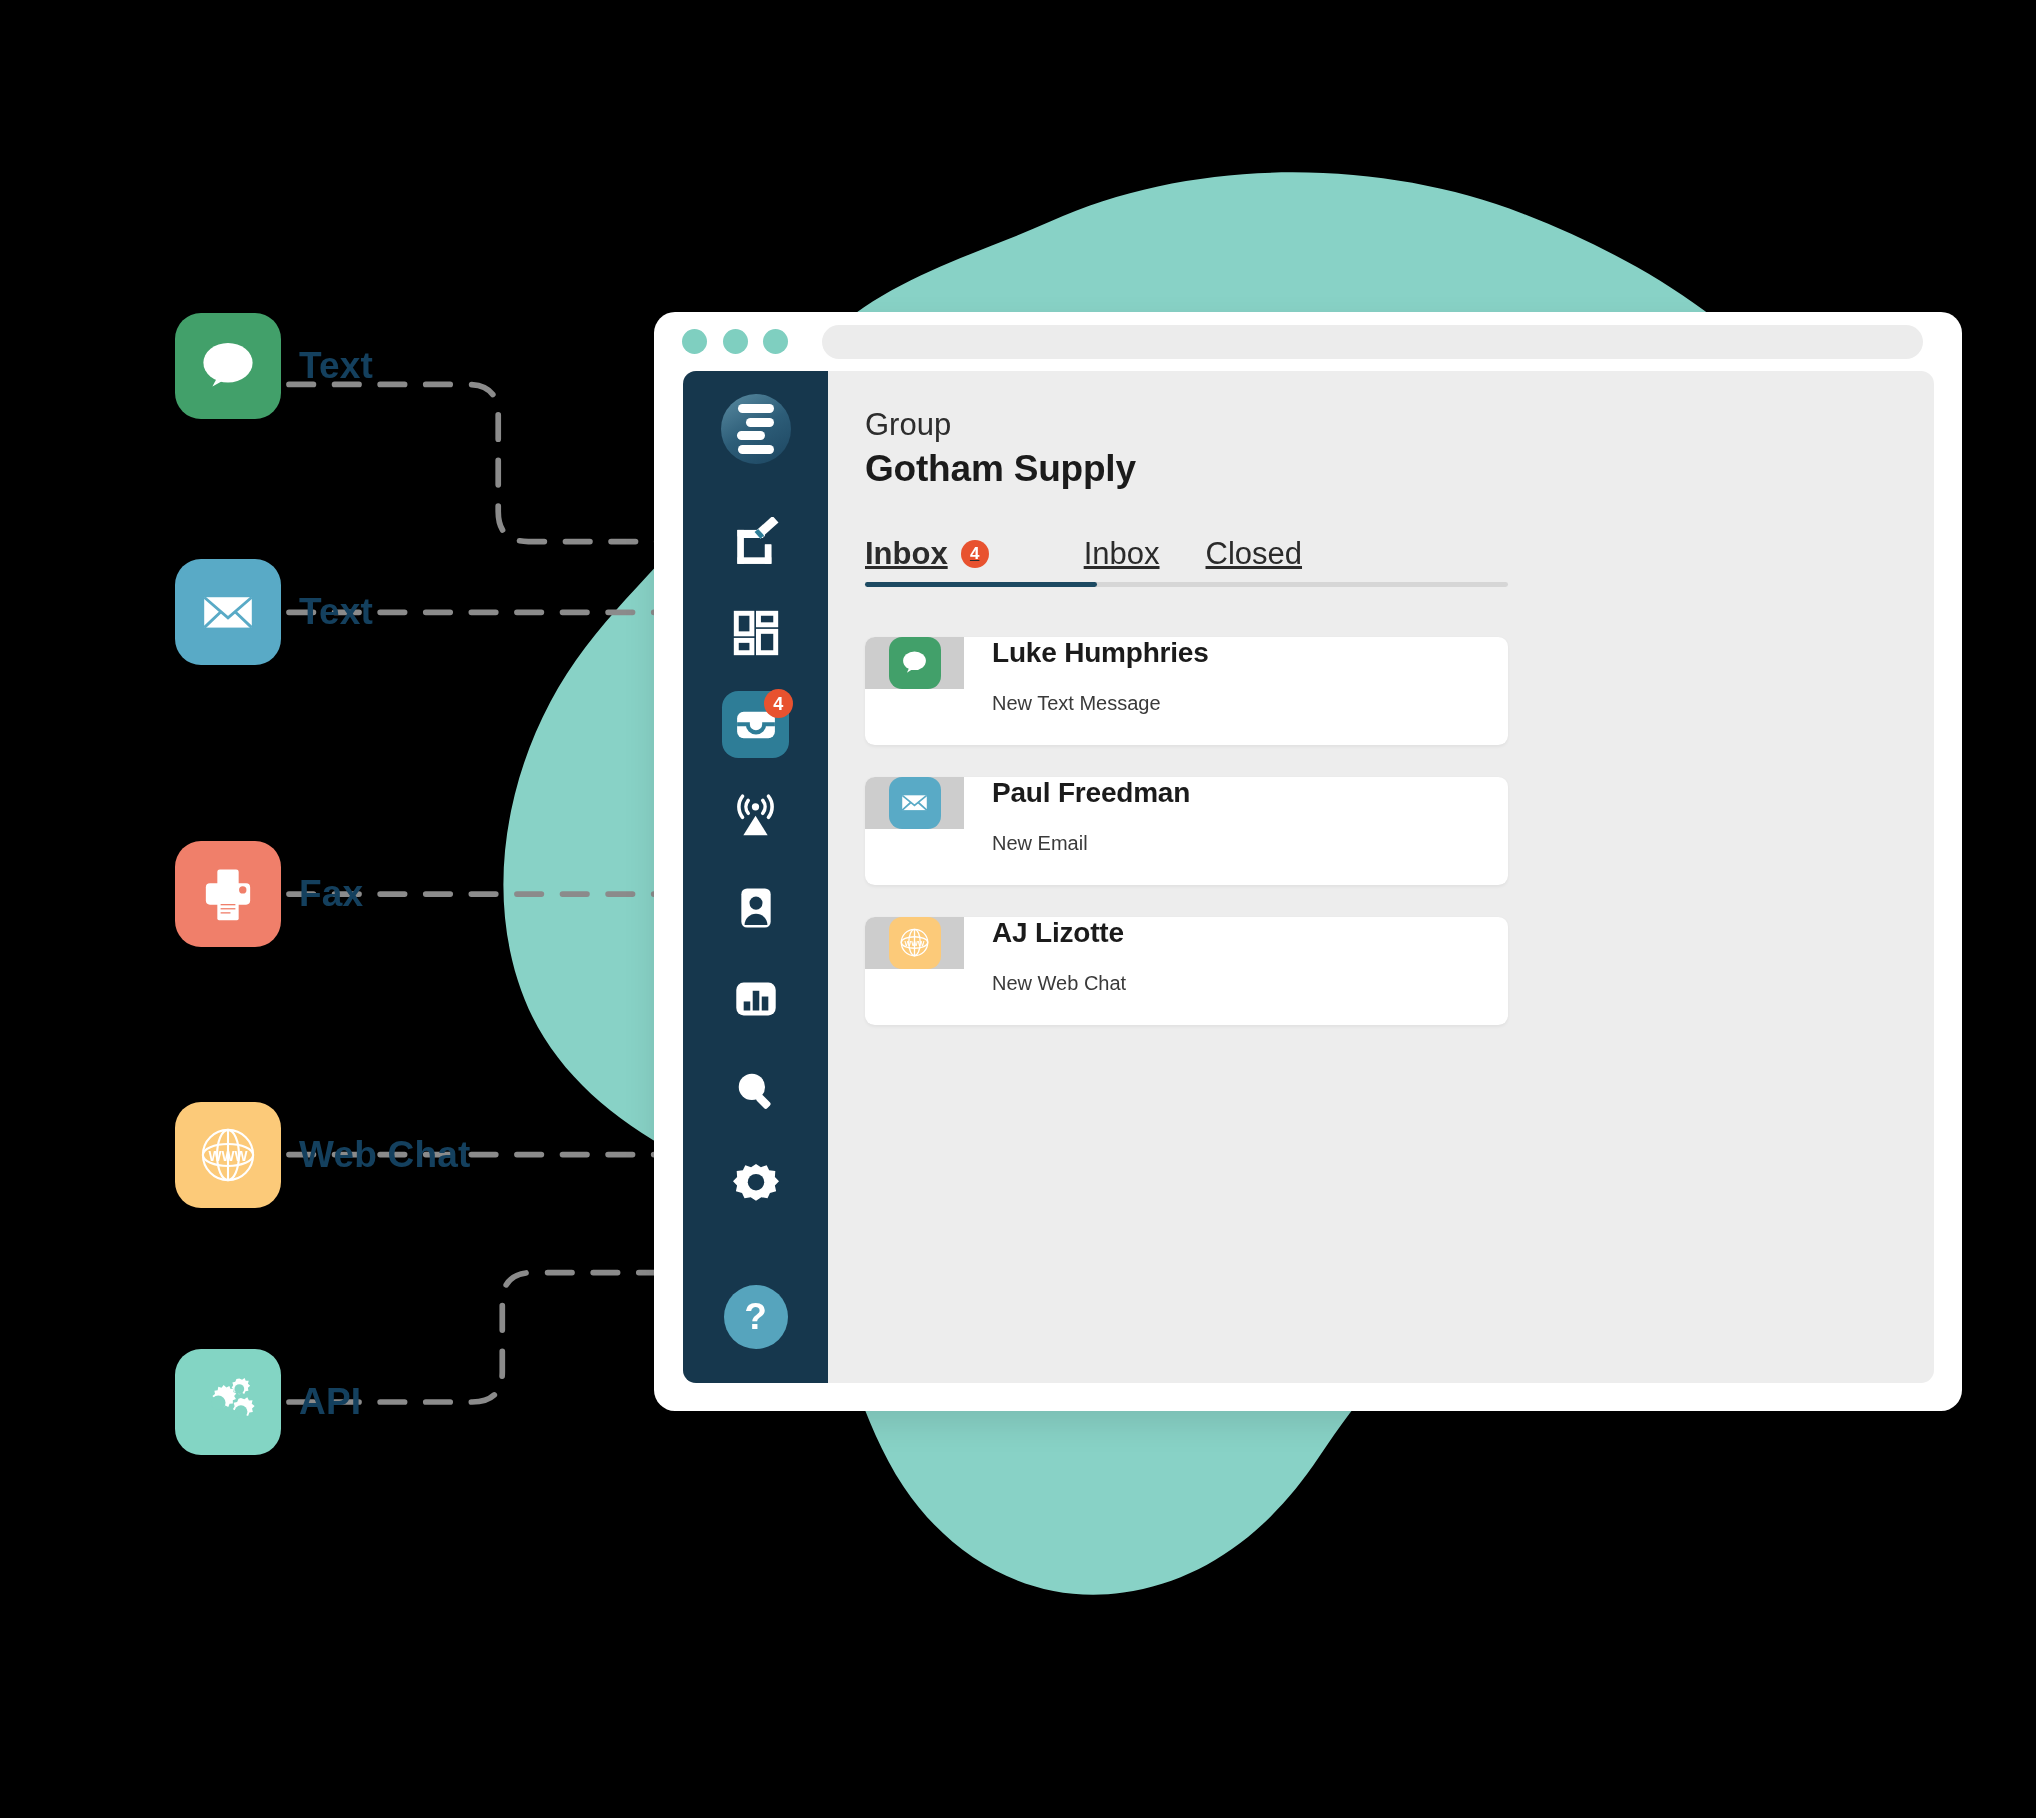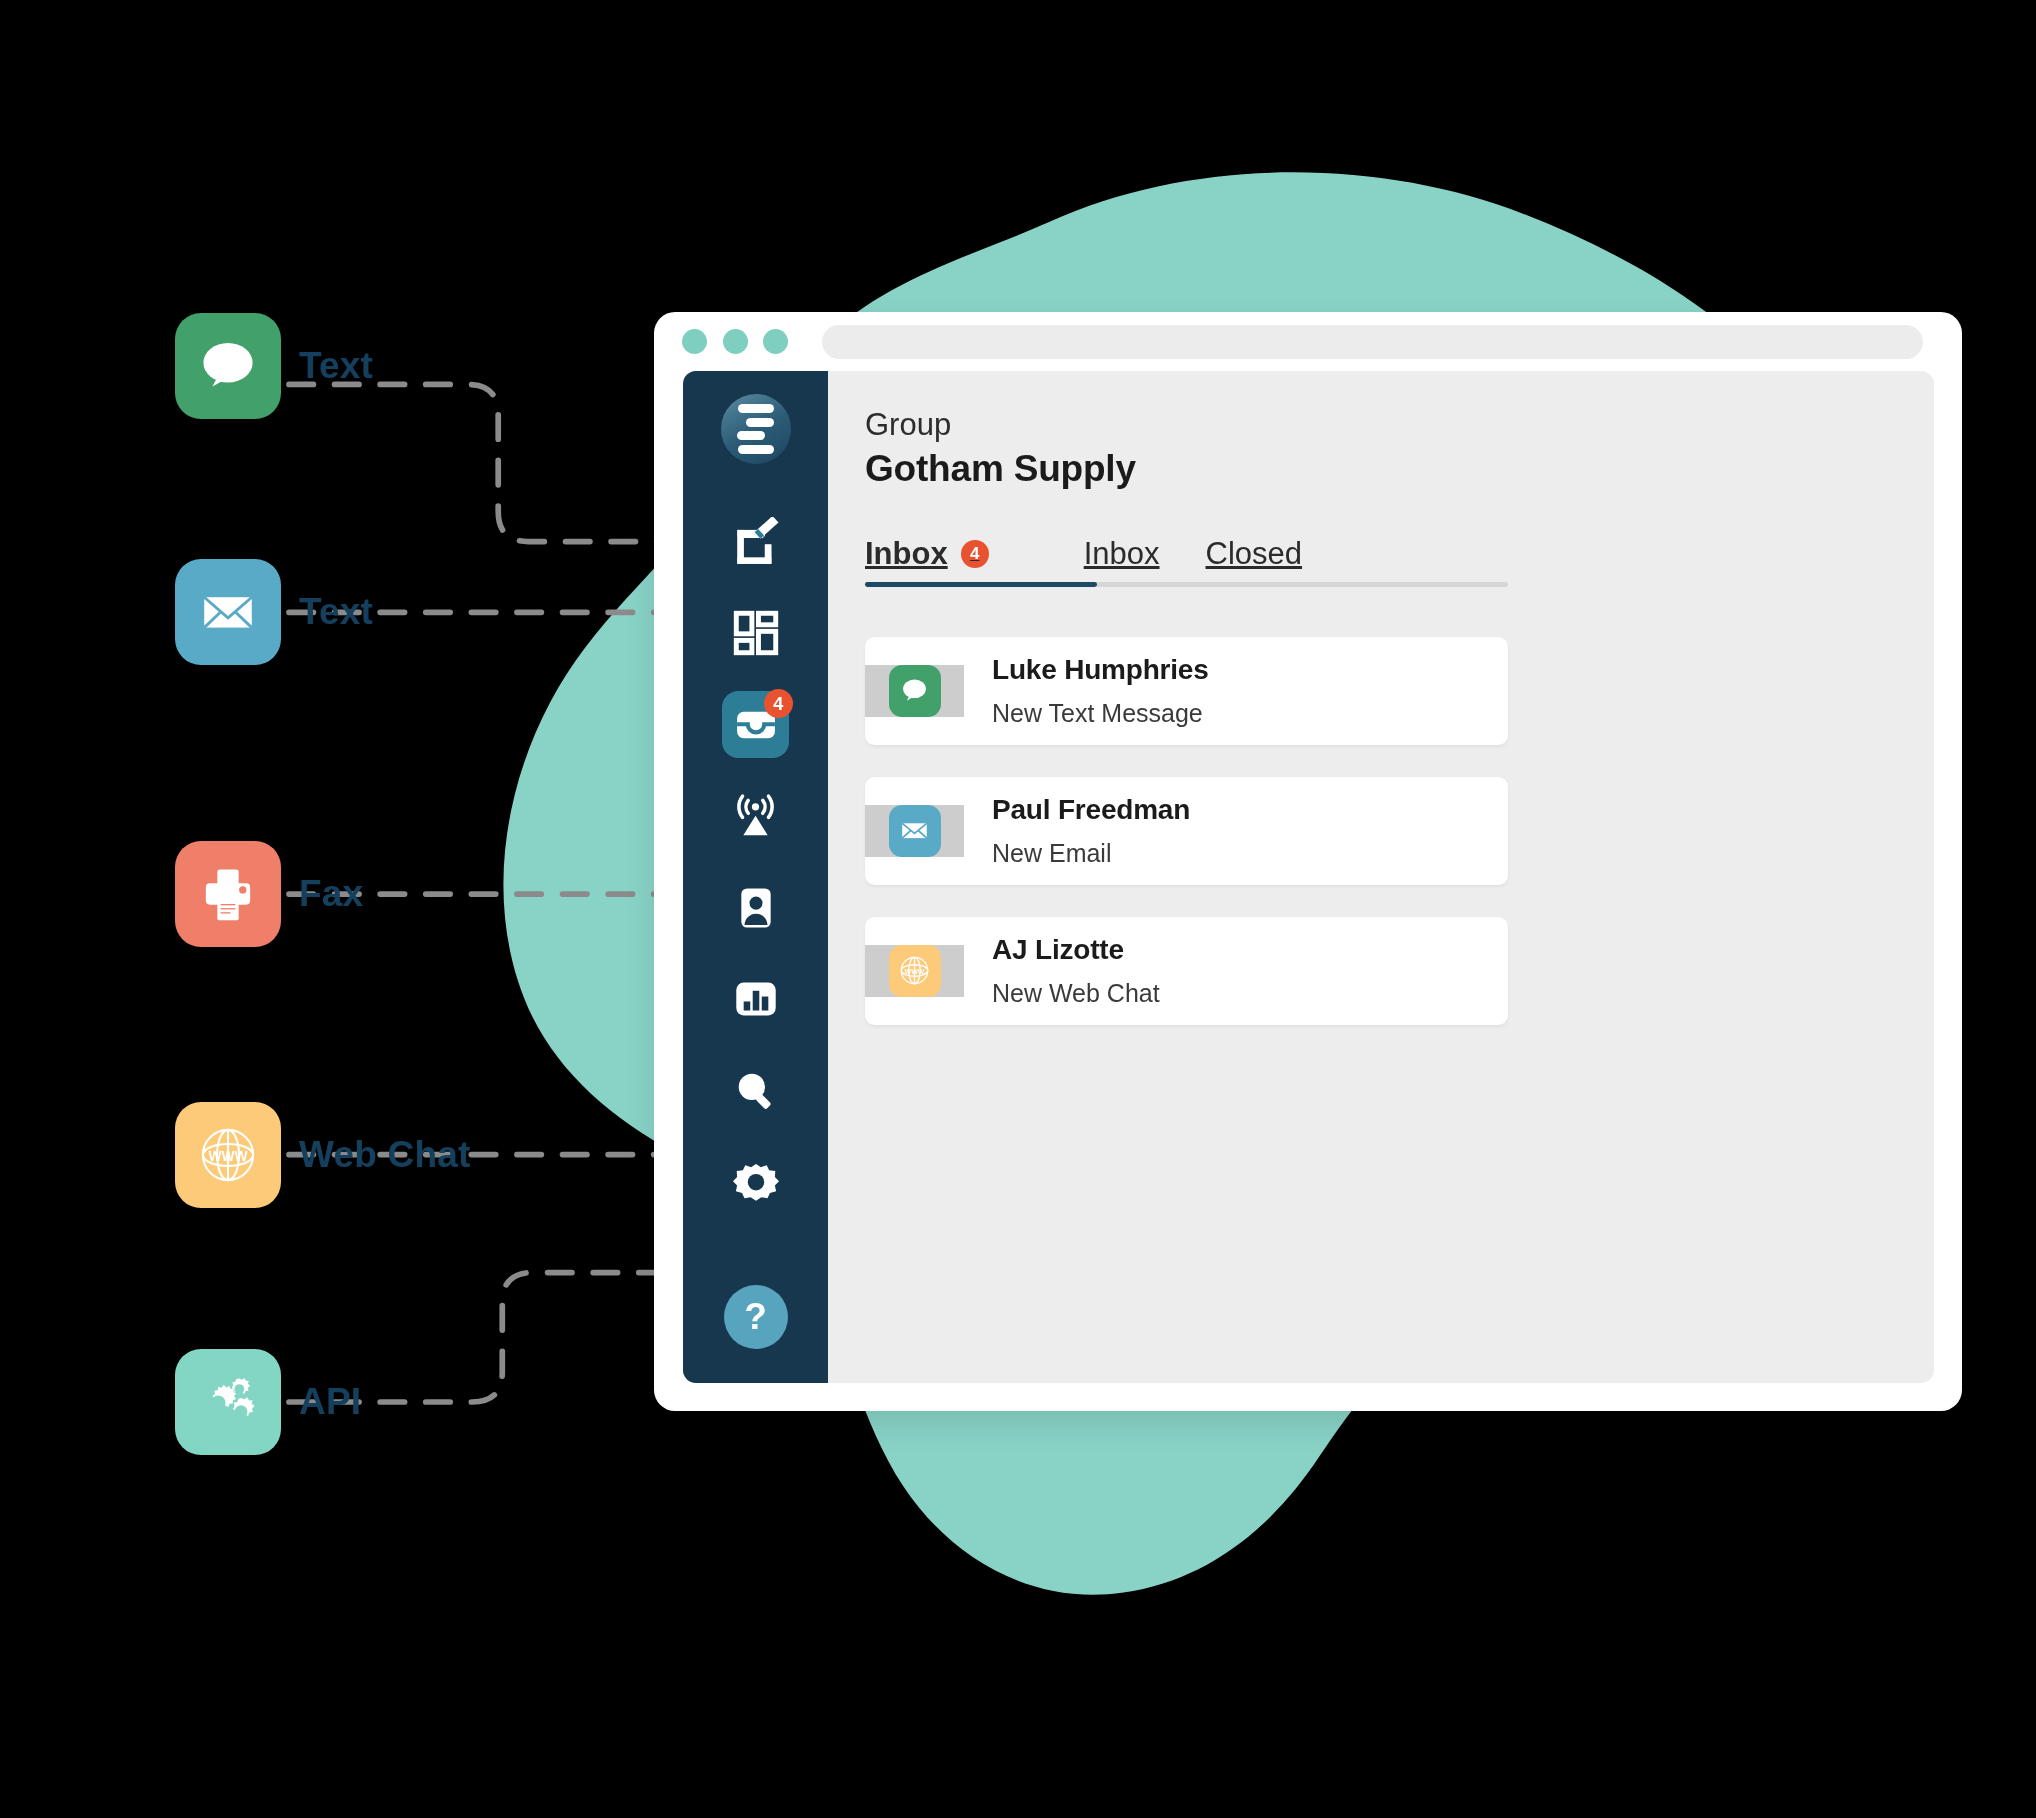--- a/index.html
+++ b/index.html
@@ -138,39 +138,39 @@
     position: absolute; left: 0; bottom: 0;
     width: 643px; height: 4.9px; background: #d6d6d6; border-radius: 2.4px;
   }
   #tabline-active {
     position: absolute; left: 0; bottom: 0;
     width: 232px; height: 4.9px; background: #1d4a62; border-radius: 2.4px;
   }
 
   #msglist { margin-top: 50px; }
   .msg {
-    display: flex; align-items: center;
+    display: flex; align-items: flex-start;
     width: 643px; height: 108px;
     border-radius: 9.8px; overflow: hidden;
     background: #fff;
     margin-bottom: 32px;
     box-shadow: 0 1.6px 3.3px rgba(0,0,0,0.05);
   }
   .msg-avatar {
     width: 99px; flex: 0 0 99px;
     background: #cdcdcd;
     display: flex; align-items: center; justify-content: center;
   }
   .msg-tile {
     width: 52px; height: 52px; border-radius: 13px;
     display: flex; align-items: center; justify-content: center;
   }
   .msg-text { padding: 0 0 0 28px; display: flex; flex-direction: column; justify-content: center; }
   .msg-name { font-size: 28px; font-weight: bold; color: #1b1b1b; letter-spacing: -0.2px; }
-  .msg-sub  { font-size: 25px; color: #3a3a3a; margin-top: 13px; }
+  .msg-sub  { font-size: 20px; color: #3a3a3a; margin-top: 23px; }
 </style>
 </head>
 <body>
 
 <div id="stage">
 
   <svg id="blob" viewBox="0 0 2501 2234">
     <path d="M1290,272
              C1470,190 1700,196 1870,262
              C2060,336 2200,440 2280,600

